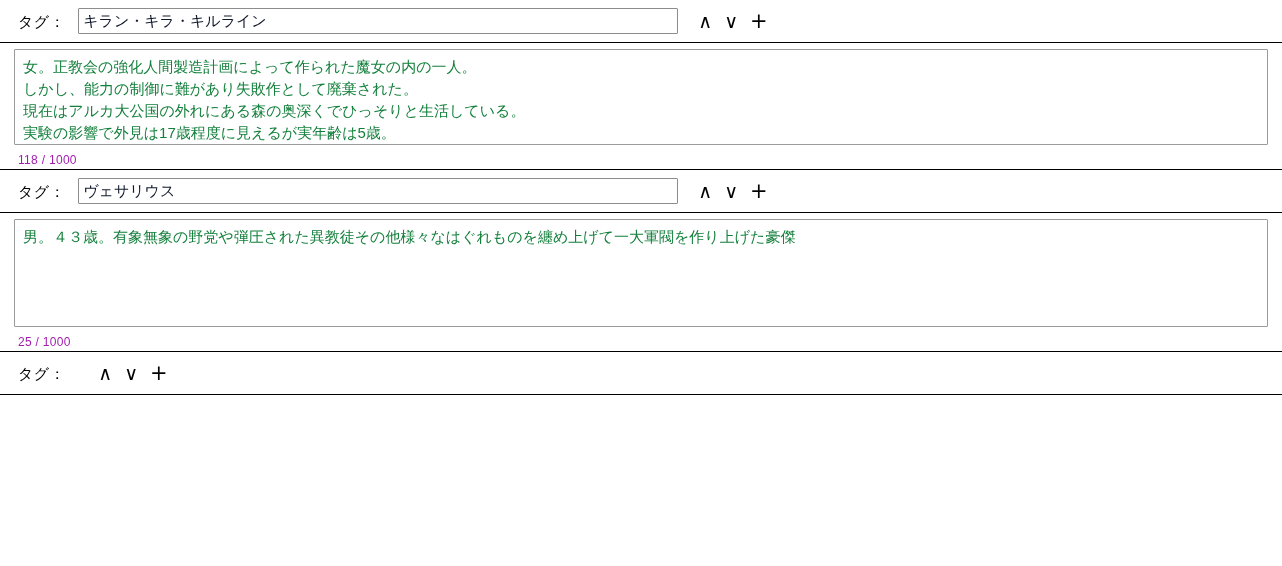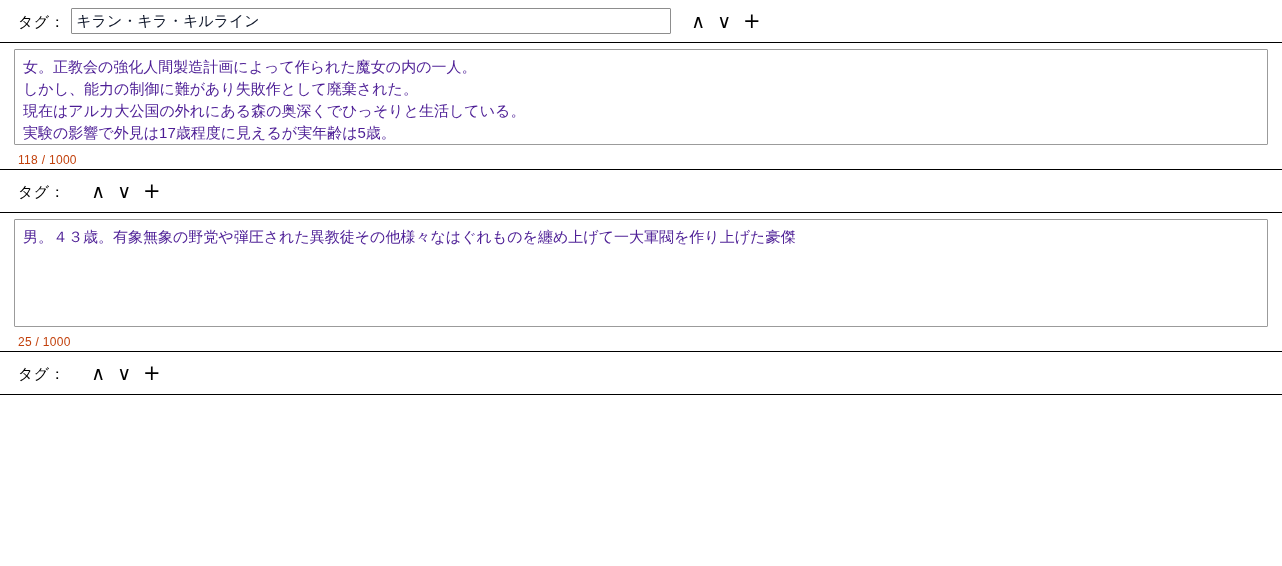--- a/index.html
+++ b/index.html
@@ -29,21 +29,21 @@
     display: flex;
     align-items: center;
     height: 42px;
     padding-left: 18px;
   }
   .tag-label {
     font-size: 15px;
     line-height: 1;
     letter-spacing: 0.5px;
     white-space: nowrap;
-    margin-right: 6px;
+    margin-right: 13px;
   }
   .tag-input {
     width: 600px;
     height: 26px;
     box-sizing: border-box;
     border: 1px solid #8d8d8d;
     border-radius: 1px;
     background: #ffffff;
     font-family: "Liberation Sans", sans-serif;
     font-size: 15px;
@@ -81,33 +81,33 @@
   .desc-box {
     box-sizing: border-box;
     width: 1254px;
     border: 1px solid #9b9b9b;
     border-radius: 1px;
     background: #ffffff;
     font-family: "Liberation Sans", sans-serif;
     font-size: 15px;
     line-height: 22px;
     padding: 6px 8px;
-    color: #4c1d95;
+    color: #15803d;
     resize: none;
     outline: none;
     overflow: hidden;
     white-space: pre-wrap;
   }
   .desc-box.h1 { height: 96px; }
   .desc-box.h2 { height: 108px; }
   .desc-box.h3 { height: 84px; }
 
   .counter {
     font-size: 12px;
-    color: #c2410c;
+    color: #a21caf;
     padding-left: 18px;
     padding-top: 4px;
     padding-bottom: 2px;
     letter-spacing: 0.3px;
   }
 
   .divider {
     width: 100%;
     height: 0;
     border-top: 1px solid #000000;
@@ -138,20 +138,21 @@
 現在はアルカ大公国の外れにある森の奥深くでひっそりと生活している。
 実験の影響で外見は17歳程度に見えるが実年齢は5歳。</textarea>
     </div>
     <div class="counter">118 / 1000</div>
     <div class="divider"></div>
   </div>
 
   <div class="entry">
     <div class="tag-row">
       <span class="tag-label">タグ：</span>
+      <input class="tag-input" type="text" value="ヴェサリウス" style="">
       <span class="arrow-group">
         <span class="arrow-btn">∧</span>
         <span class="arrow-btn">∨</span>
         <span class="plus-btn">+</span>
       </span>
     </div>
     <div class="divider"></div>
     <div class="spacer-sm"></div>
     <div class="desc-wrap">
       <textarea class="desc-box h2" style="">男。４３歳。有象無象の野党や弾圧された異教徒その他様々なはぐれものを纏め上げて一大軍閥を作り上げた豪傑</textarea>

